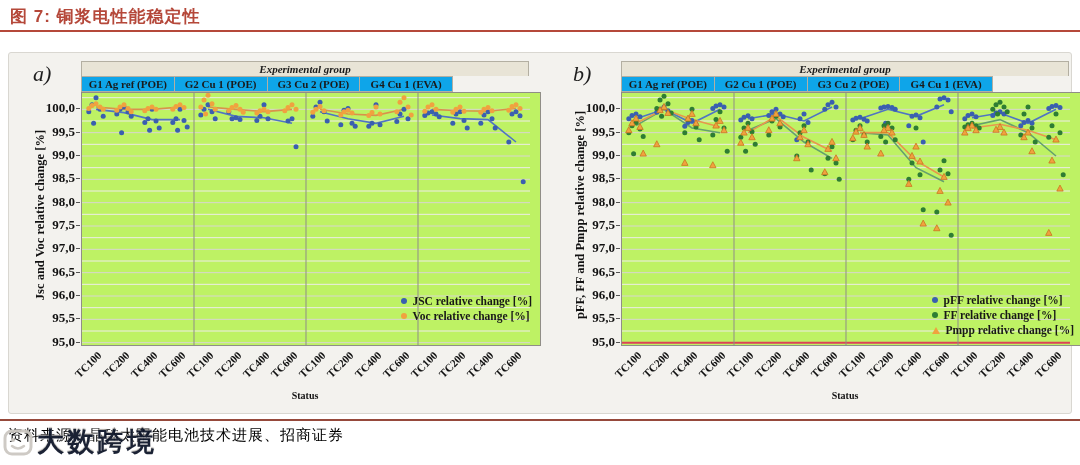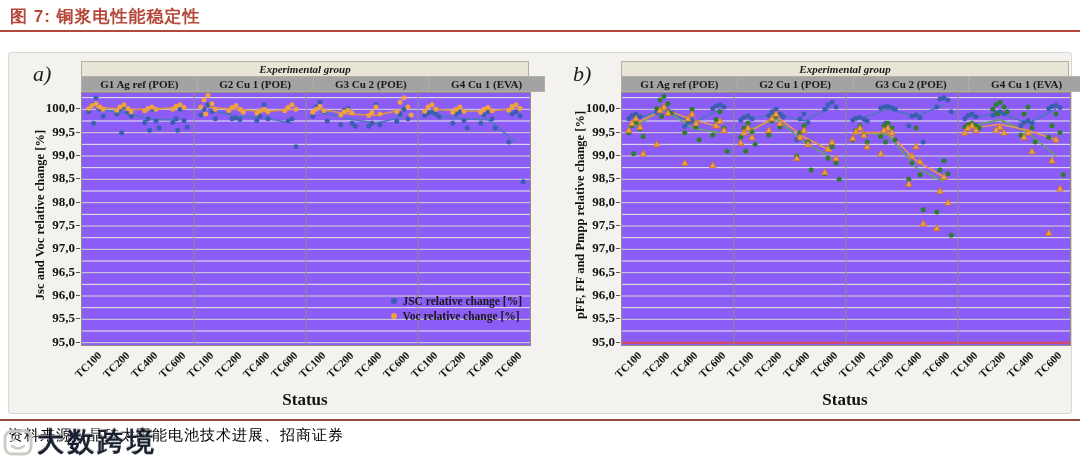--- a/index.html
+++ b/index.html
@@ -12,37 +12,37 @@
        border:1px solid #d9d7d1;border-radius:3px;box-sizing:border-box;}
   .chart{position:absolute;top:8px;width:508px;height:348px;}
   #chart-a{left:12px;}
   #chart-b{left:552px;}
   .corner-label{position:absolute;left:12px;top:0px;font-size:22px;font-style:italic;color:#1d1d1d;}
   .ylabel{position:absolute;left:-106px;top:146px;width:252px;height:16px;text-align:center;
        transform:rotate(-90deg);font-weight:700;font-size:12.5px;color:#111;}
   .exp-header{position:absolute;left:60px;top:0;width:448px;height:15px;background:#e8e4d6;
        border:1px solid #b3afa2;border-bottom:none;box-sizing:border-box;text-align:center;
        font-weight:700;font-style:italic;font-size:11px;line-height:14px;color:#1a1a1a;}
-  .group-headers{position:absolute;left:60px;top:15px;width:464px;height:16px;display:flex;
-       background:#a3a3a3;border:1px solid #b3afa2;box-sizing:border-box;}
+  .group-headers{position:absolute;left:60px;top:15px;width:372px;height:16px;display:flex;
+       background:#0ea5e9;border:1px solid #b3afa2;box-sizing:border-box;}
   .group-header{flex:1;text-align:center;font-size:11px;font-weight:700;line-height:14px;
        color:#1a1a1a;border-right:1px solid #b3afa2;overflow:hidden;white-space:nowrap;}
   .group-header:last-child{border-right:none;}
-  .plot{position:absolute;left:60px;top:31px;width:448px;height:252px;background:#8b5cf6;
-       border:1px solid #908e87;box-sizing:content-box;}
+  .plot{position:absolute;left:60px;top:31px;width:448px;height:252px;background:#bef264;
+       border:1px solid #908e87;box-sizing:content-box;padding-left:10px;}
   .plot svg{position:absolute;left:0;top:0;}
   .yticks{position:absolute;left:0;top:31px;width:56px;height:252px;}
   .ytick{position:absolute;right:2px;transform:translateY(-50%);font-size:13px;font-weight:700;
        color:#111;white-space:nowrap;}
   .ytick::after{content:"";position:absolute;right:-5px;top:50%;width:4px;height:1px;background:#555;}
   .xticks{position:absolute;left:60px;top:283px;width:448px;height:46px;}
   .xtick{position:absolute;top:5px;width:46px;text-align:right;font-size:11px;font-weight:700;
        color:#111;transform-origin:100% 0;transform:rotate(-45deg);white-space:nowrap;}
   .xlabel{position:absolute;left:60px;top:329px;width:448px;text-align:center;font-weight:700;
-       font-size:17px;color:#111;}
+       font-size:10px;color:#111;}
   .legend{position:absolute;display:flex;flex-direction:column;gap:1px;align-items:flex-start;}
   .legend-a{right:8px;bottom:22px;}
   .legend-b{right:6px;bottom:8px;}
   .legend-row{display:flex;align-items:center;gap:5px;font-size:11.5px;font-weight:700;color:#181818;
        line-height:14px;white-space:nowrap;}
   .lm-circle{width:6px;height:6px;border-radius:50%;display:inline-block;}
   .lm-triangle{width:0;height:0;border-left:4px solid transparent;border-right:4px solid transparent;
        border-bottom:7px solid #f0a23f;display:inline-block;}
   .footer-rule{position:absolute;left:0;top:419px;width:1080px;height:2px;background:#96493b;}
   .source{position:absolute;left:8px;top:426px;font-size:15px;color:#000000;letter-spacing:1px;}
@@ -601,20 +601,34 @@
             <path d="M382 36.066666666666464L385.2 42.066666666666464L378.8 42.066666666666464Z" fill="#f0a23f" stroke="#c9761f" stroke-width="0.8"></path>
             <path d="M406 36.066666666666464L409.2 42.066666666666464L402.8 42.066666666666464Z" fill="#f0a23f" stroke="#c9761f" stroke-width="0.8"></path>
             <path d="M402 40.73333333333287L405.2 46.73333333333287L398.8 46.73333333333287Z" fill="#f0a23f" stroke="#c9761f" stroke-width="0.8"></path>
             <path d="M410 54.73333333333343L413.2 60.73333333333343L406.8 60.73333333333343Z" fill="#f0a23f" stroke="#c9761f" stroke-width="0.8"></path>
             <path d="M434 43.06666666666674L437.2 49.06666666666674L430.8 49.06666666666674Z" fill="#f0a23f" stroke="#c9761f" stroke-width="0.8"></path>
             <path d="M430 64.06666666666625L433.2 70.06666666666625L426.8 70.06666666666625Z" fill="#f0a23f" stroke="#c9761f" stroke-width="0.8"></path>
             <path d="M438 92.06666666666669L441.2 98.06666666666669L434.8 98.06666666666669Z" fill="#f0a23f" stroke="#c9761f" stroke-width="0.8"></path>
             <path d="M426.8 136.40000000000023L430 142.40000000000023L423.6 142.40000000000023Z" fill="#f0a23f" stroke="#c9761f" stroke-width="0.8"></path>
           </g>
         </svg>
+      <div class="legend legend-b">
+          <div class="legend-row">
+            <span class="lm-circle" style="background: rgb(58, 95, 176);"></span>
+            <span>pFF relative change [%]</span>
+          </div>
+          <div class="legend-row">
+            <span class="lm-circle" style="background: rgb(46, 125, 51);"></span>
+            <span>FF relative change [%]</span>
+          </div>
+          <div class="legend-row">
+            <span class="lm-triangle" style="border-bottom-color: rgb(240, 162, 63);"></span>
+            <span>Pmpp relative change [%]</span>
+          </div>
+        </div>
     </div>
     <div class="yticks">
         <div class="ytick" style="top: 16.3333px;">100,0</div>
         <div class="ytick" style="top: 39.6667px;">99,5</div>
         <div class="ytick" style="top: 63px;">99,0</div>
         <div class="ytick" style="top: 86.3333px;">98,5</div>
         <div class="ytick" style="top: 109.667px;">98,0</div>
         <div class="ytick" style="top: 133px;">97,5</div>
         <div class="ytick" style="top: 156.333px;">97,0</div>
         <div class="ytick" style="top: 179.667px;">96,5</div>

